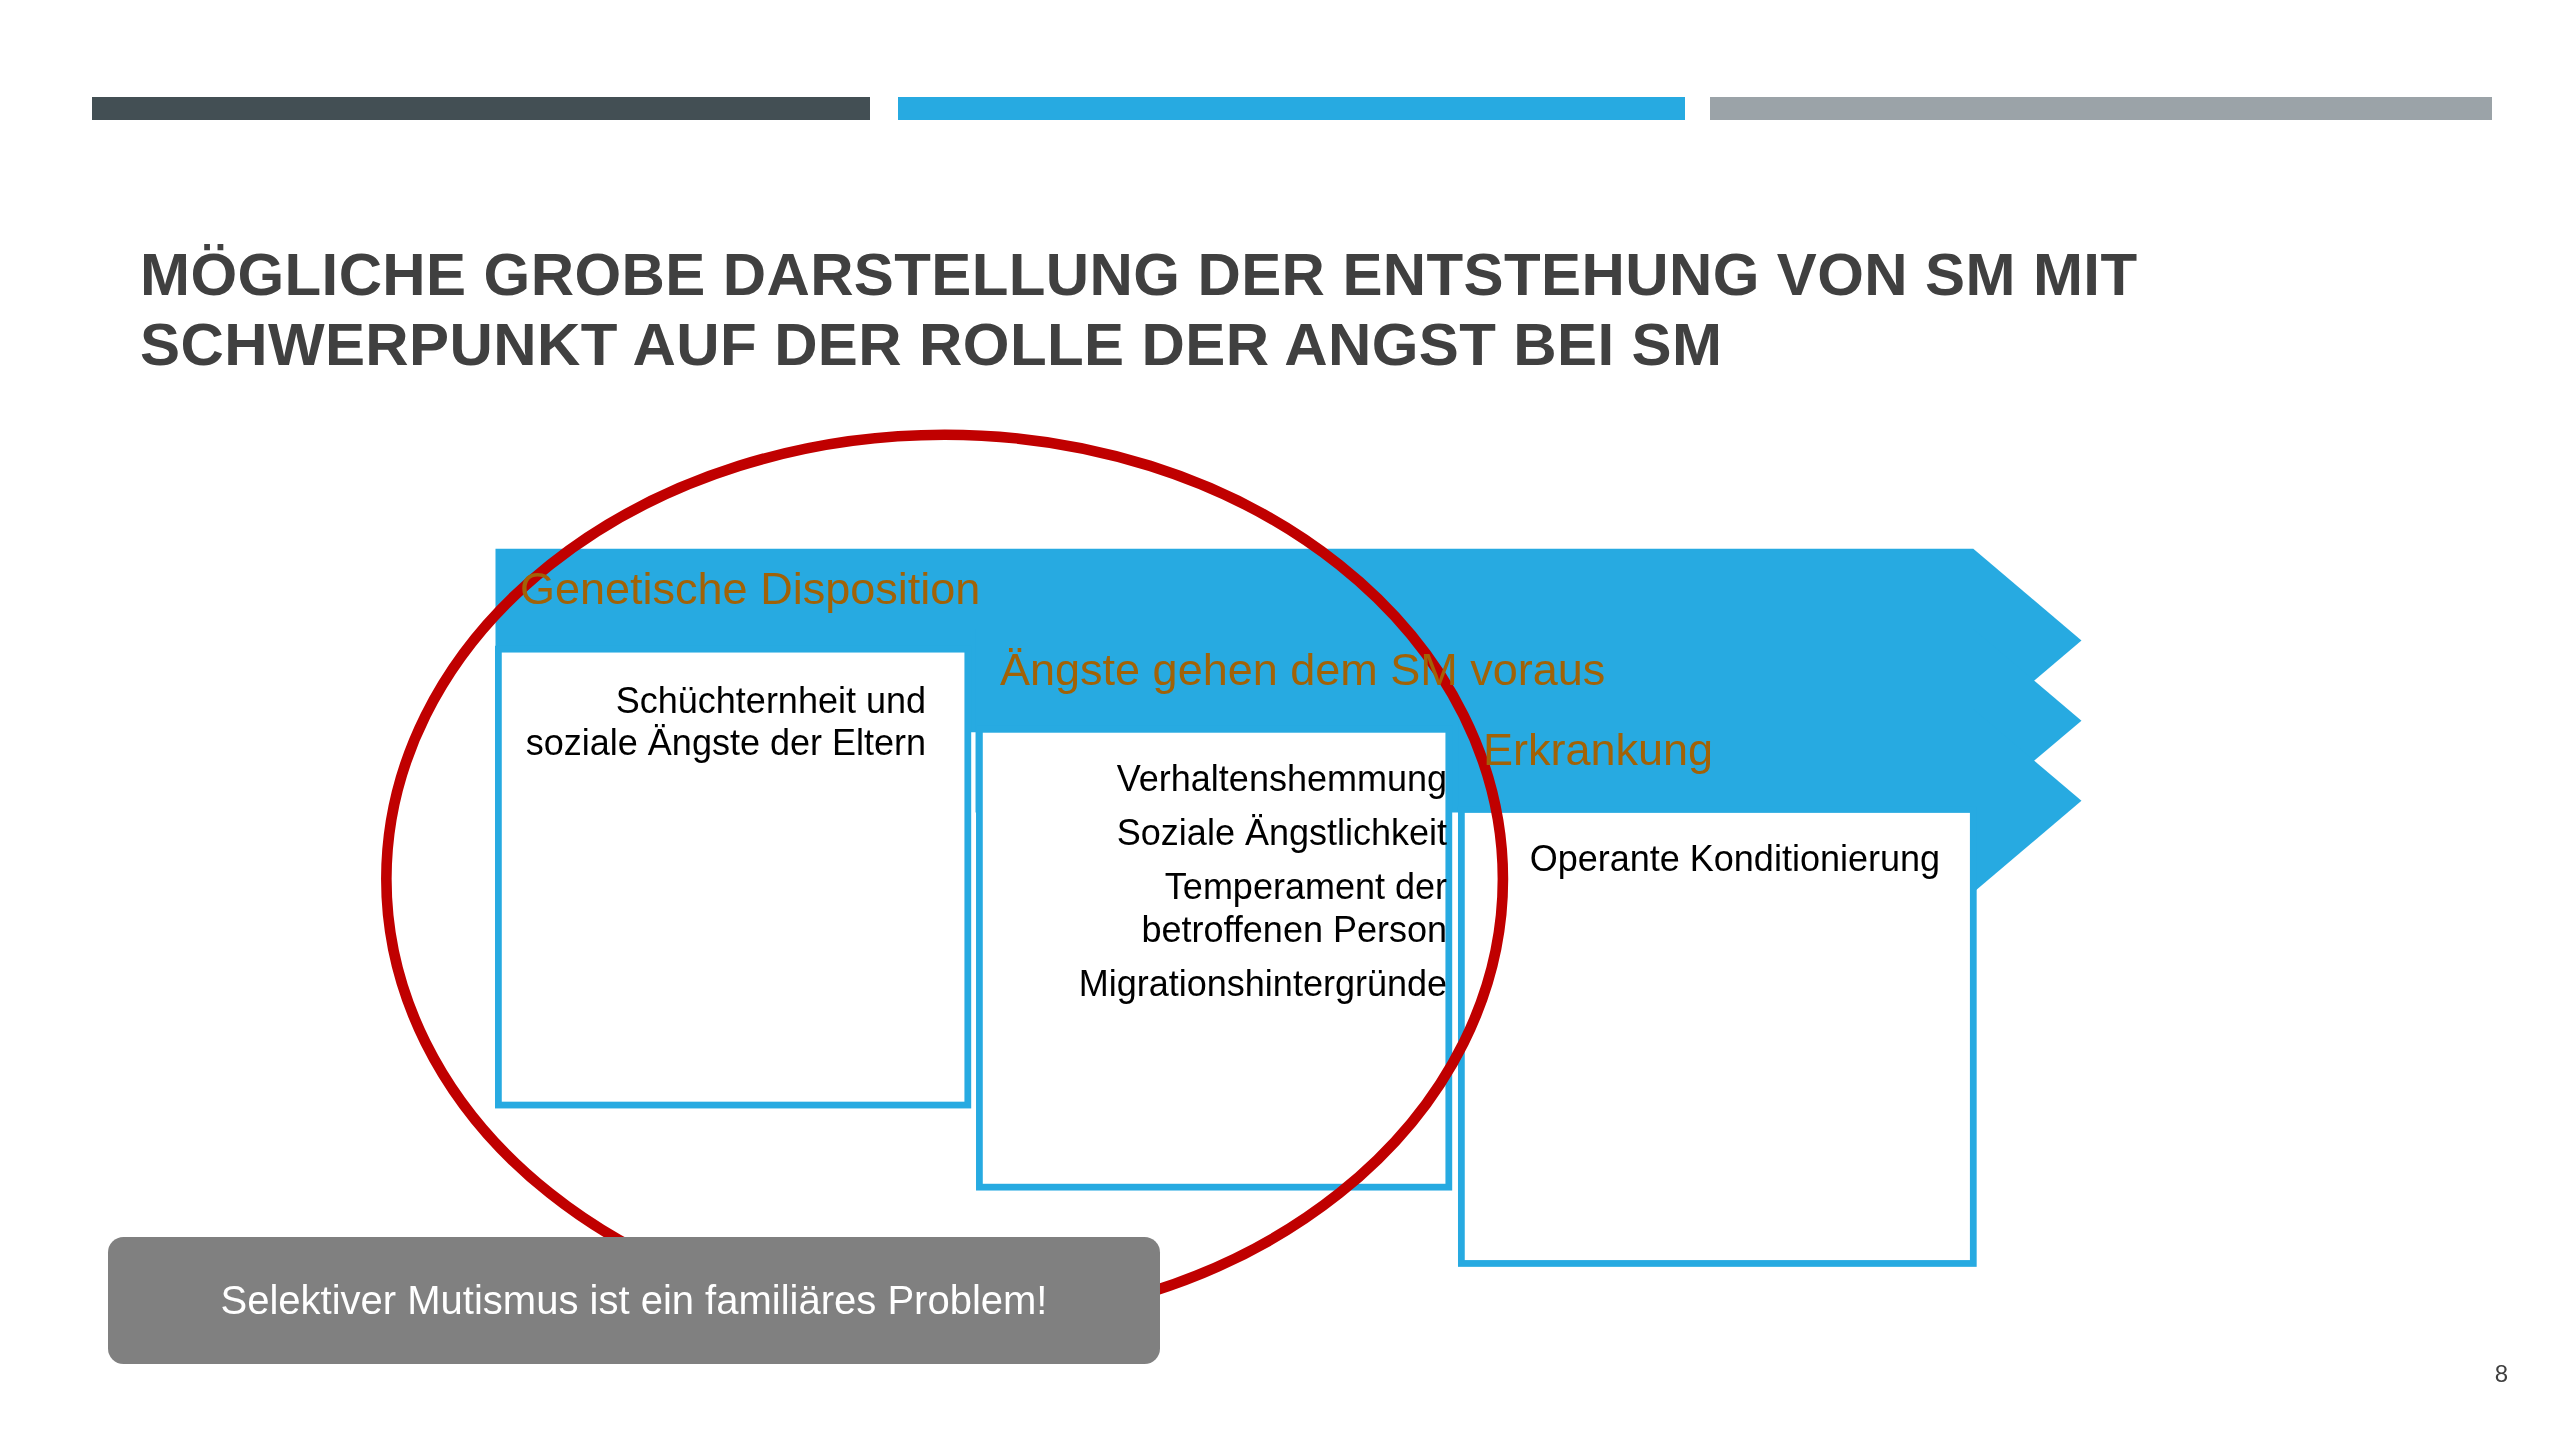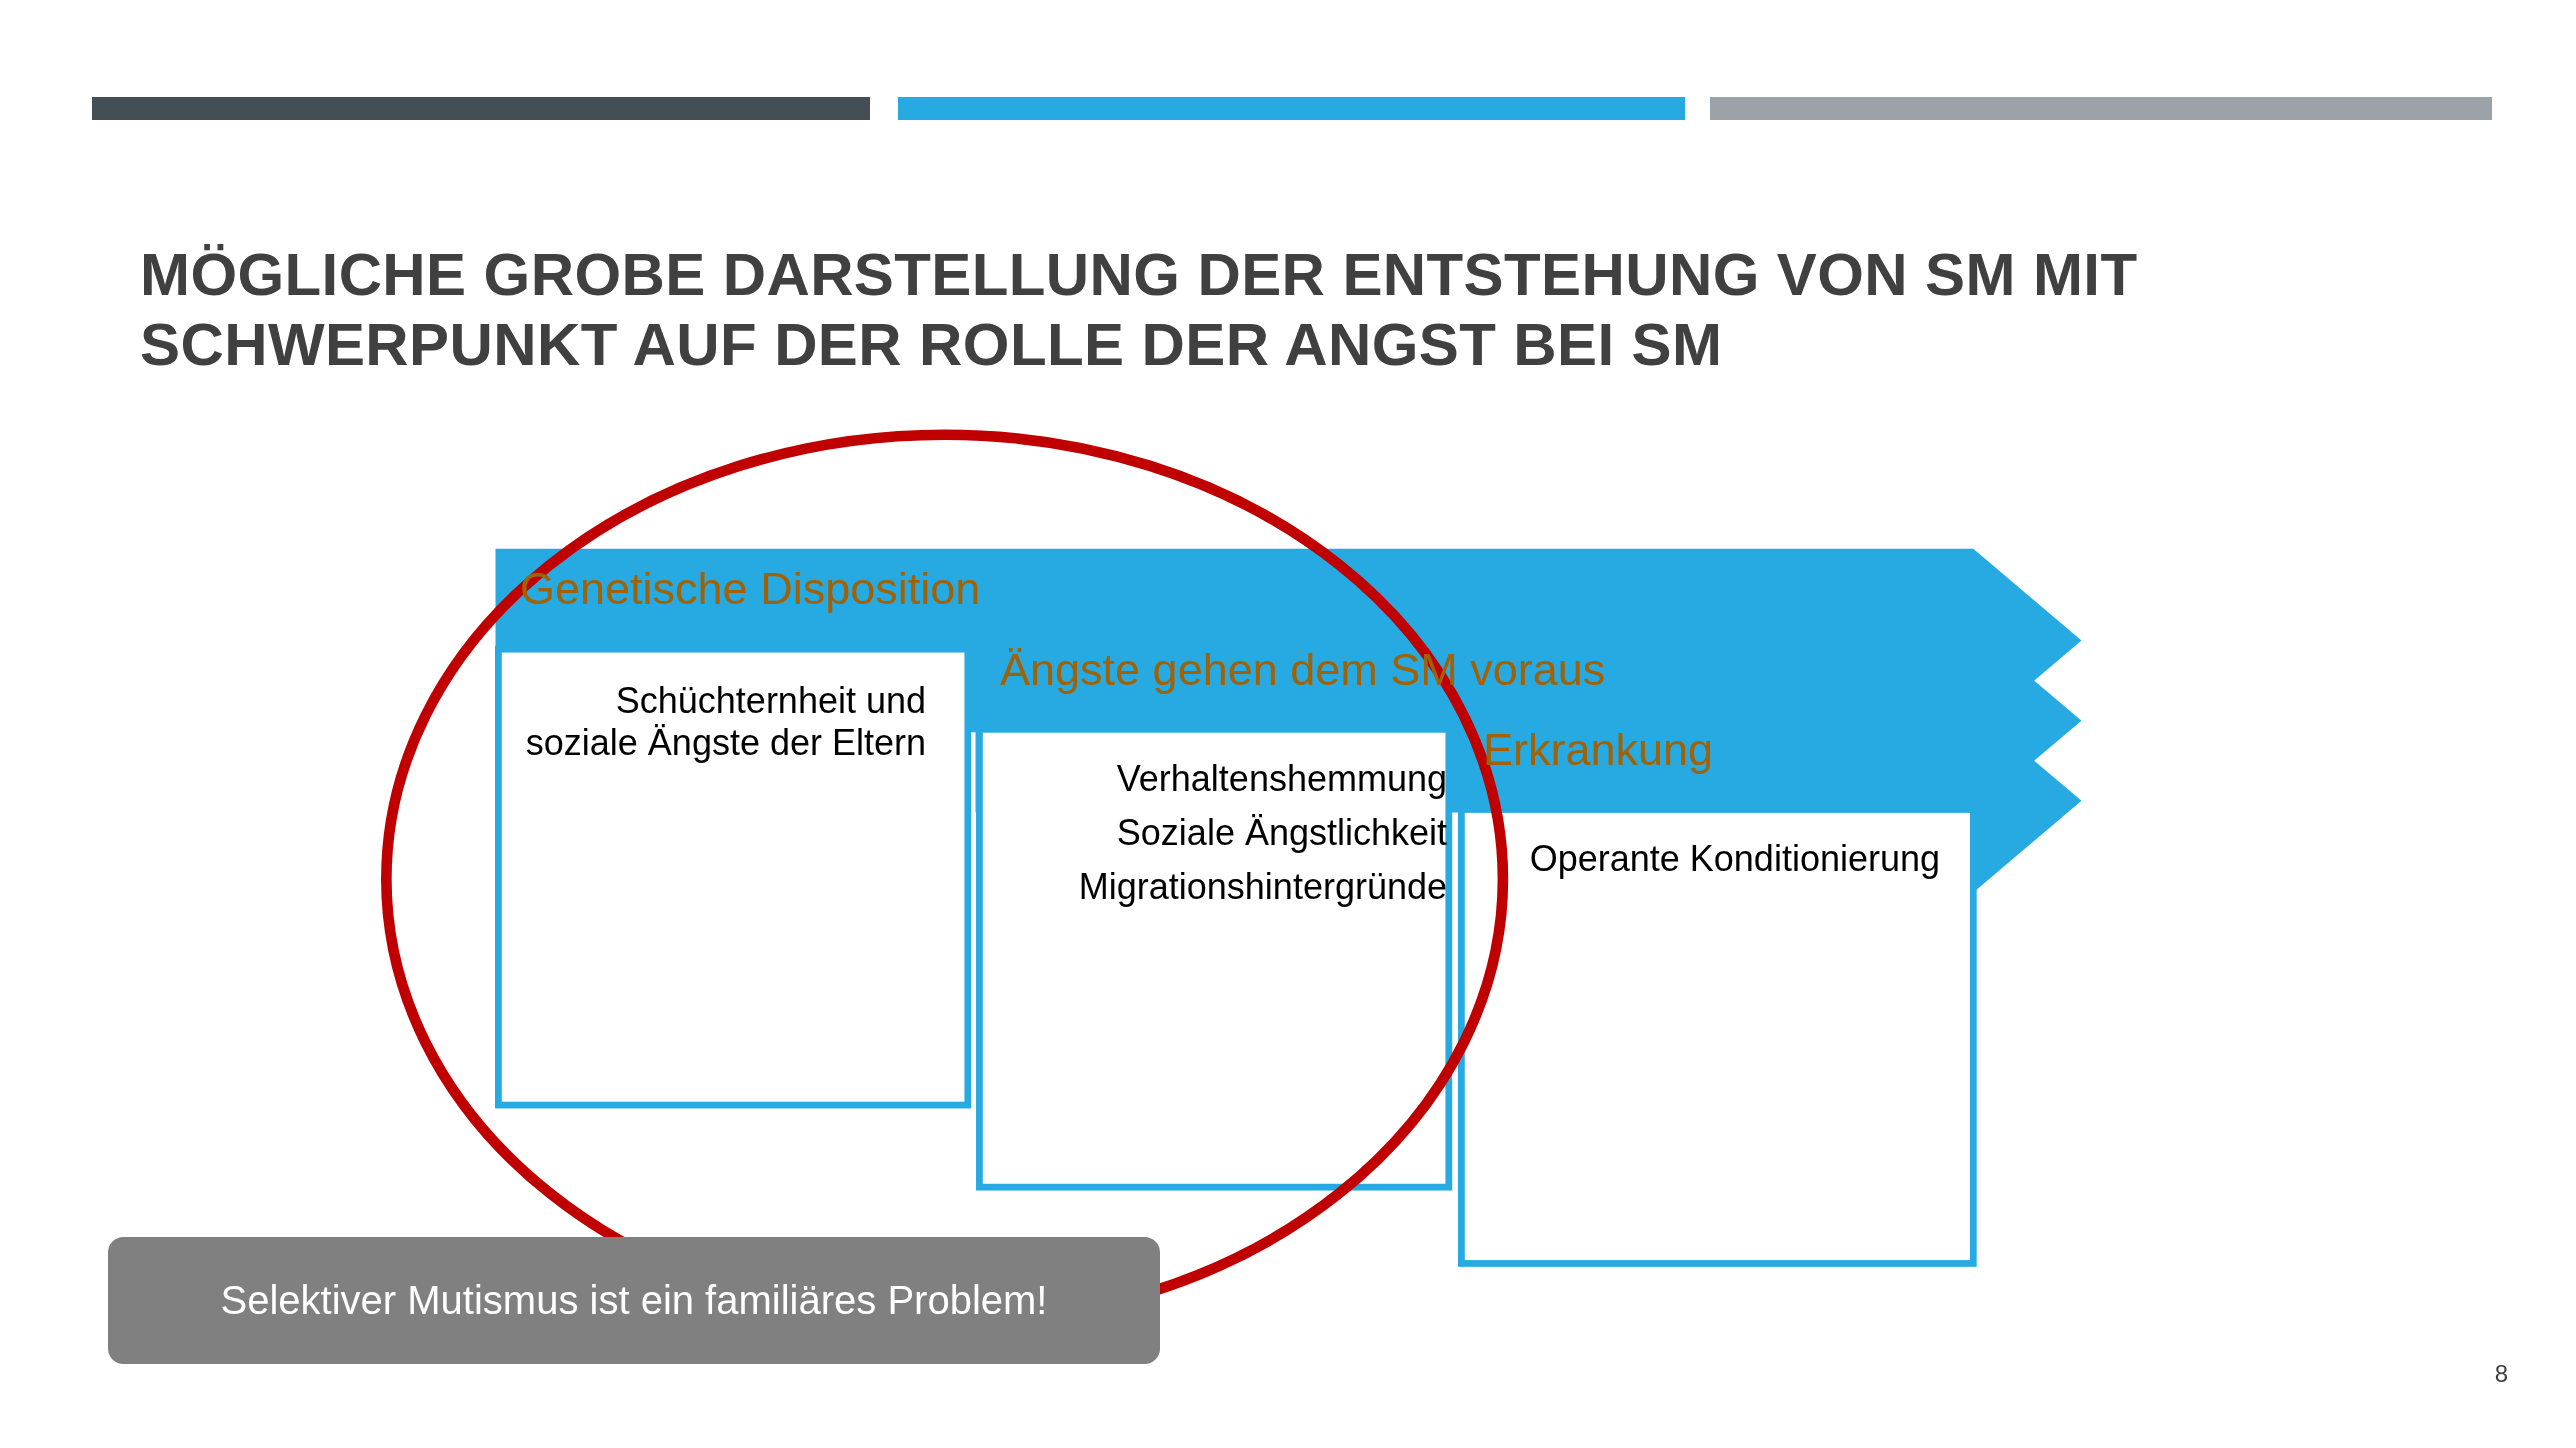--- a/index.html
+++ b/index.html
@@ -138,20 +138,21 @@
 <div class="chev-label c2">Ängste gehen dem SM voraus</div>
 <div class="chev-label c3">Erkrankung</div>
 
 <div class="body-text body1">
   <p>Schüchternheit und soziale Ängste der Eltern</p>
 </div>
 
 <div class="body-text body2">
   <p>Verhaltenshemmung</p>
   <p>Soziale Ängstlichkeit</p>
+  <p>Temperament der betroffenen Person</p>
   <p>Migrationshintergründe</p>
 </div>
 
 <div class="body-text body3">
   <p>Operante Konditionierung</p>
 </div>
 
 <div class="callout">
   <span>Selektiver Mutismus ist ein familiäres Problem!</span>
 </div>

